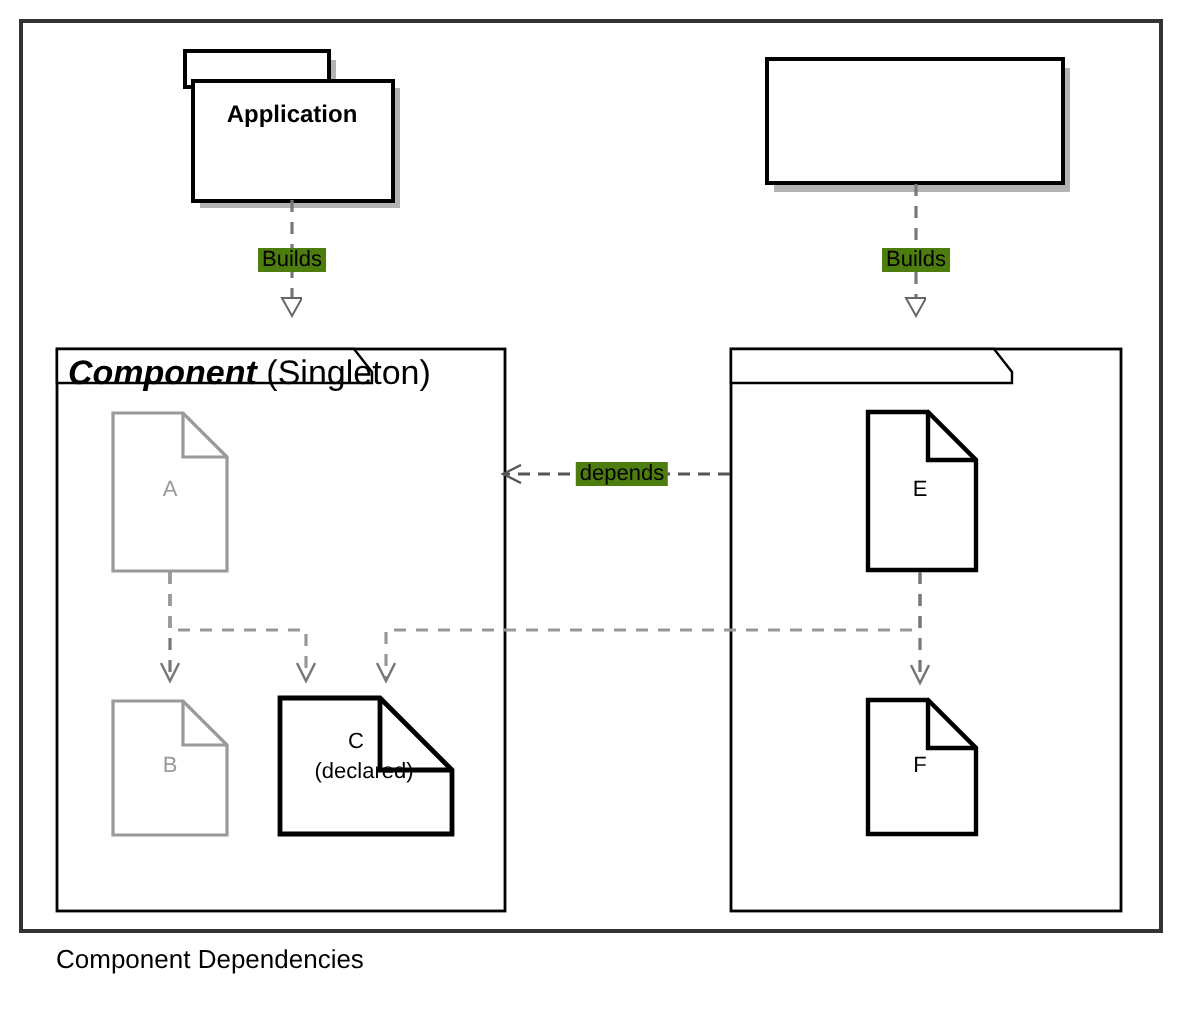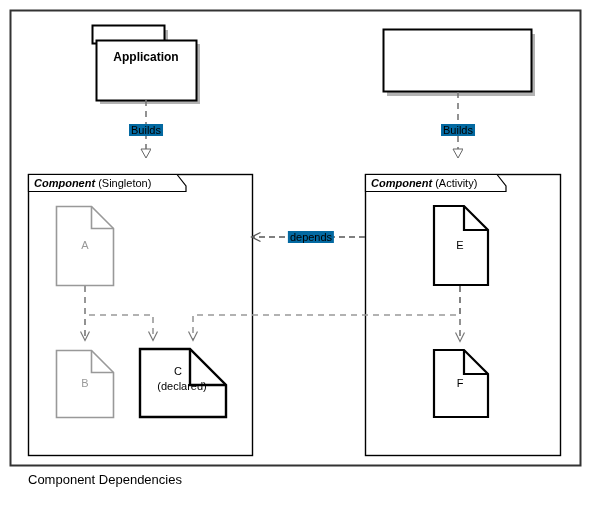--- a/index.html
+++ b/index.html
@@ -40,30 +40,30 @@
   .node-title {
     font-size: 11px;
     color: #000;
   }
   .node-title.faded {
     color: #999999;
   }
   .edge-label {
     font-size: 11px;
     color: #000;
-    background: #0369a1;
+    background: #4d7c0f;
     padding: 0 2px;
   }
   .pkg-title {
     font-size: 12px;
     font-weight: bold;
     color: #000;
   }
   .comp-tab-text {
-    font-size: 11px;
+    font-size: 17px;
     color: #000;
     text-align: center;
   }
   .comp-tab-text .kw {
     font-weight: bold;
     font-style: italic;
   }
   .caption {
     font-size: 13px;
     color: #000;
@@ -178,23 +178,20 @@
 
 
   <div class="lbl edge-label center" style="left:146px; top:124px;" data-bind="diagram.edges.0.label">Builds</div>
 
   <div class="lbl edge-label center" style="left:458px; top:124px;" data-bind="diagram.edges.1.label">Builds</div>
 
   <div class="lbl comp-tab-text" style="left:34px; top:177px;">
     <span class="kw" data-bind="diagram.components.0.keyword">Component</span><span>&nbsp;</span><span data-bind="diagram.components.0.stereotype">(Singleton)</span>
   </div>
 
-  <div class="lbl comp-tab-text" style="left:371px; top:177px;">
-    <span class="kw" data-bind="diagram.components.1.keyword">Component</span><span>&nbsp;</span><span data-bind="diagram.components.1.stereotype">(Activity)</span>
-  </div>
 
   <div class="lbl node-title faded center" style="left:85px; top:239px;" data-bind="diagram.components.0.nodes.0.label">A</div>
 
   <div class="lbl node-title faded center" style="left:85px; top:377px;" data-bind="diagram.components.0.nodes.1.label">B</div>
 
   <div class="lbl node-title center" style="left:178px; top:365px;" data-bind="diagram.components.0.nodes.2.label">C</div>
 
   <div class="lbl node-title sub center" style="left:182px; top:380px;" data-bind="diagram.components.0.nodes.2.sublabel">(declared)</div>
 
   <div class="lbl node-title center" style="left:460px; top:239px;" data-bind="diagram.components.1.nodes.0.label">E</div>

